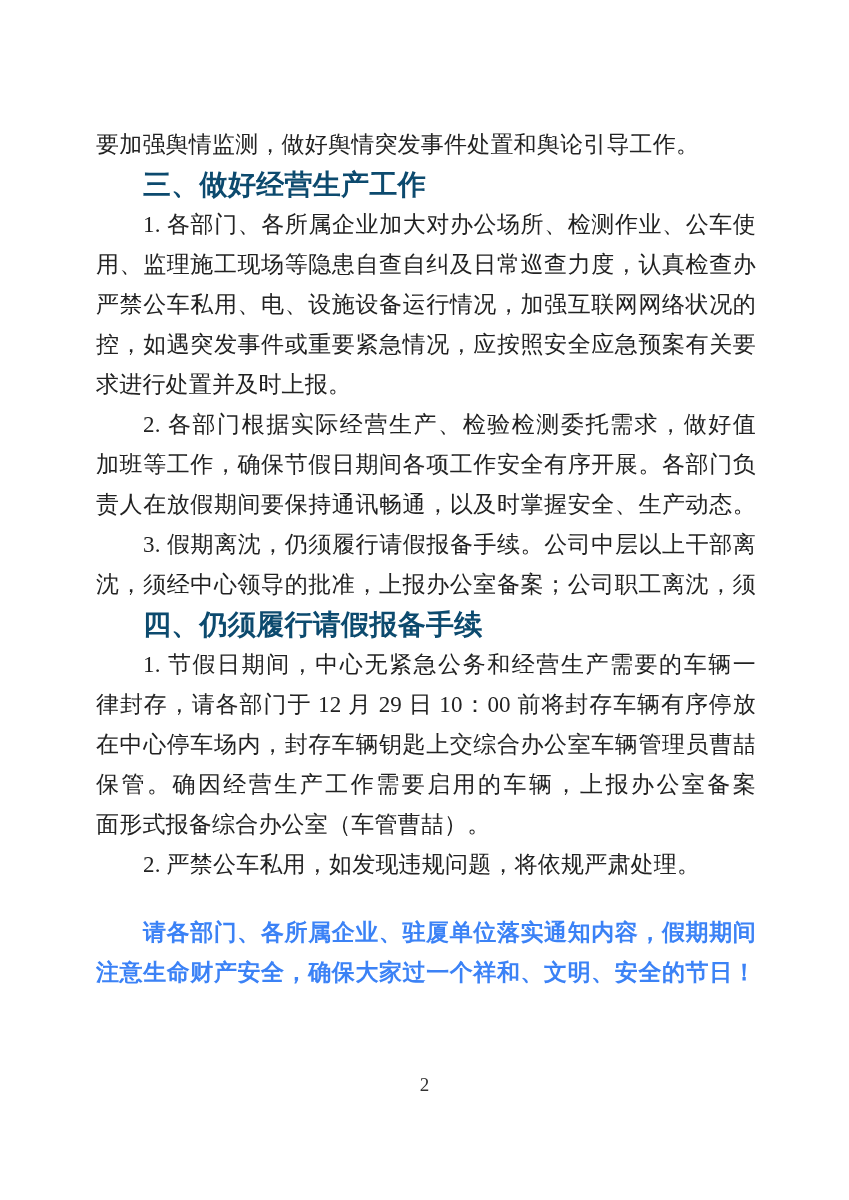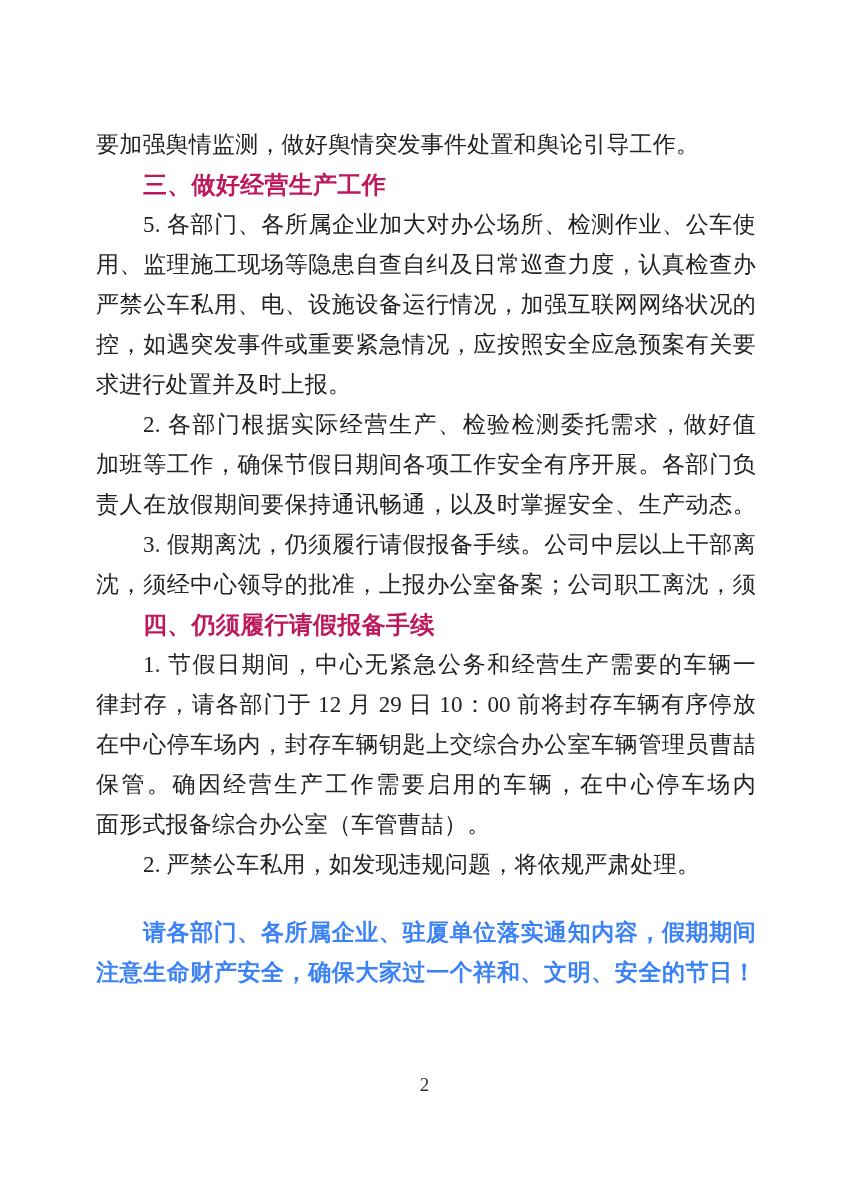--- a/index.html
+++ b/index.html
@@ -36,23 +36,23 @@
     text-align-last: justify;
     -moz-text-align-last: justify;
     text-justify: inter-ideograph;
   }
   .indent {
     text-indent: 47px;
   }
   .heading {
     font-family: "Liberation Sans", "DejaVu Sans", sans-serif;
     font-weight: bold;
-    font-size: 24px;
+    font-size: 28px;
     letter-spacing: 0.3px;
-    color: #be185d;
+    color: #0c4a6e;
   }
   .bold-line {
     font-weight: bold;
     color: #3b82f6;
   }
   .blank {
     height: 28px;
   }
   .page-number {
     position: absolute;
@@ -66,35 +66,35 @@
     color: #333333;
   }
 </style>
 </head>
 <body>
 
 <div class="page">
   <div class="content">
     <div class="line">要加强舆情监测，做好舆情突发事件处置和舆论引导工作。</div>
     <div class="line heading indent">三、做好经营生产工作</div>
-    <div class="line just indent">5. 各部门、各所属企业加大对办公场所、检测作业、公车使</div>
+    <div class="line just indent">1. 各部门、各所属企业加大对办公场所、检测作业、公车使</div>
     <div class="line just">用、监理施工现场等隐患自查自纠及日常巡查力度，认真检查办</div>
     <div class="line just">严禁公车私用、电、设施设备运行情况，加强互联网网络状况的管</div>
     <div class="line just">控，如遇突发事件或重要紧急情况，应按照安全应急预案有关要</div>
     <div class="line">求进行处置并及时上报。</div>
     <div class="line just indent">2. 各部门根据实际经营生产、检验检测委托需求，做好值班、</div>
     <div class="line just">加班等工作，确保节假日期间各项工作安全有序开展。各部门负</div>
     <div class="line just">责人在放假期间要保持通讯畅通，以及时掌握安全、生产动态。</div>
     <div class="line just indent">3. 假期离沈，仍须履行请假报备手续。公司中层以上干部离</div>
     <div class="line just">沈，须经中心领导的批准，上报办公室备案；公司职工离沈，须</div>
     <div class="line heading indent">四、仍须履行请假报备手续</div>
     <div class="line just indent">1. 节假日期间，中心无紧急公务和经营生产需要的车辆一</div>
     <div class="line just">律封存，请各部门于 12 月 29 日 10：00 前将封存车辆有序停放</div>
     <div class="line just">在中心停车场内，封存车辆钥匙上交综合办公室车辆管理员曹喆</div>
-    <div class="line just">保管。确因经营生产工作需要启用的车辆，在中心停车场内</div>
+    <div class="line just">保管。确因经营生产工作需要启用的车辆，上报办公室备案</div>
     <div class="line">面形式报备综合办公室（车管曹喆）。</div>
     <div class="line indent">2. 严禁公车私用，如发现违规问题，将依规严肃处理。</div>
     <div class="line blank"></div>
     <div class="line just indent bold-line">请各部门、各所属企业、驻厦单位落实通知内容，假期期间</div>
     <div class="line just bold-line">注意生命财产安全，确保大家过一个祥和、文明、安全的节日！</div>
   </div>
   <div class="page-number">2</div>
 </div>
 
 </body></html>

